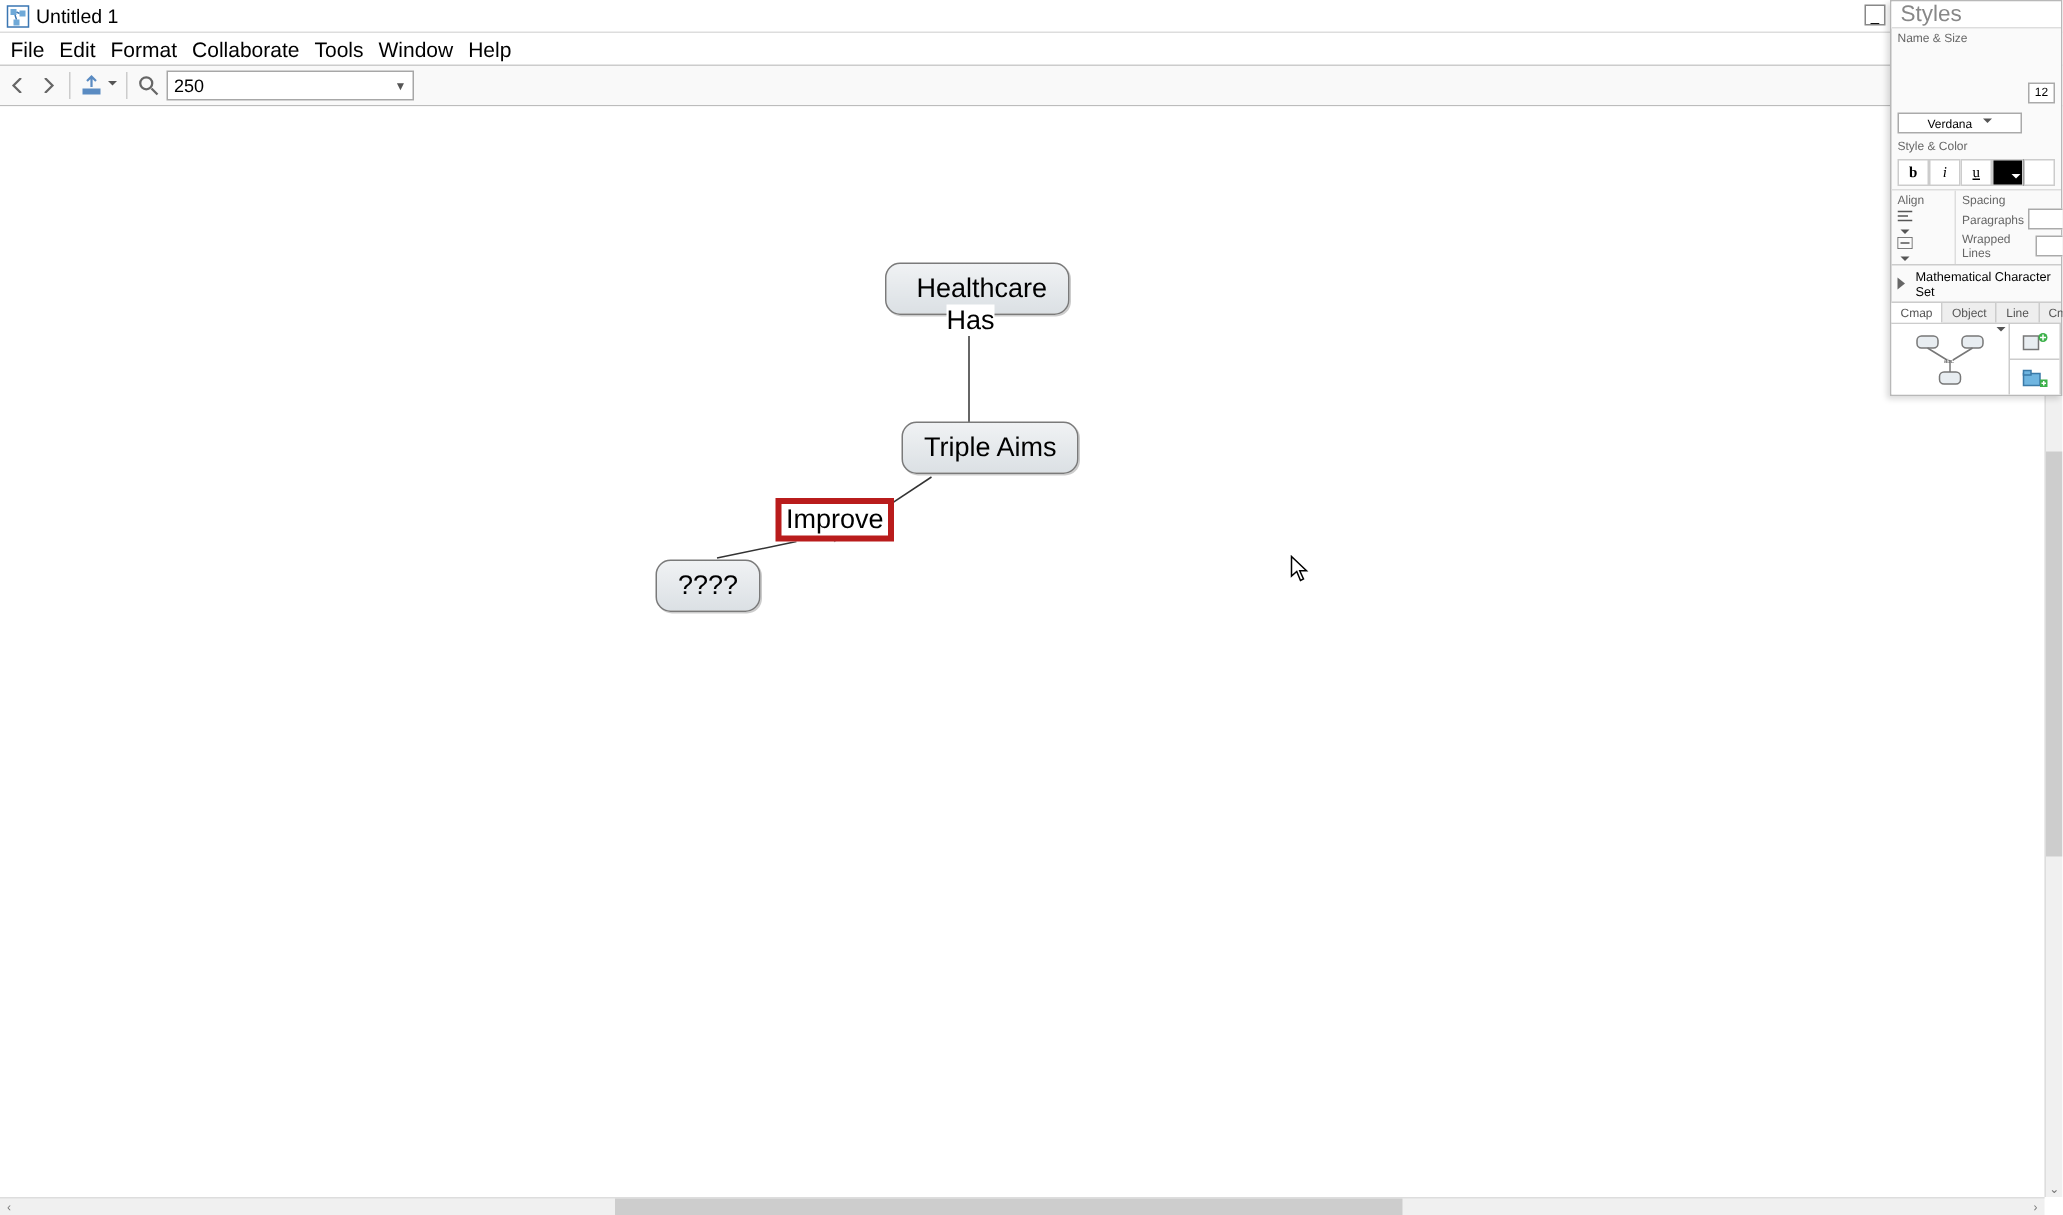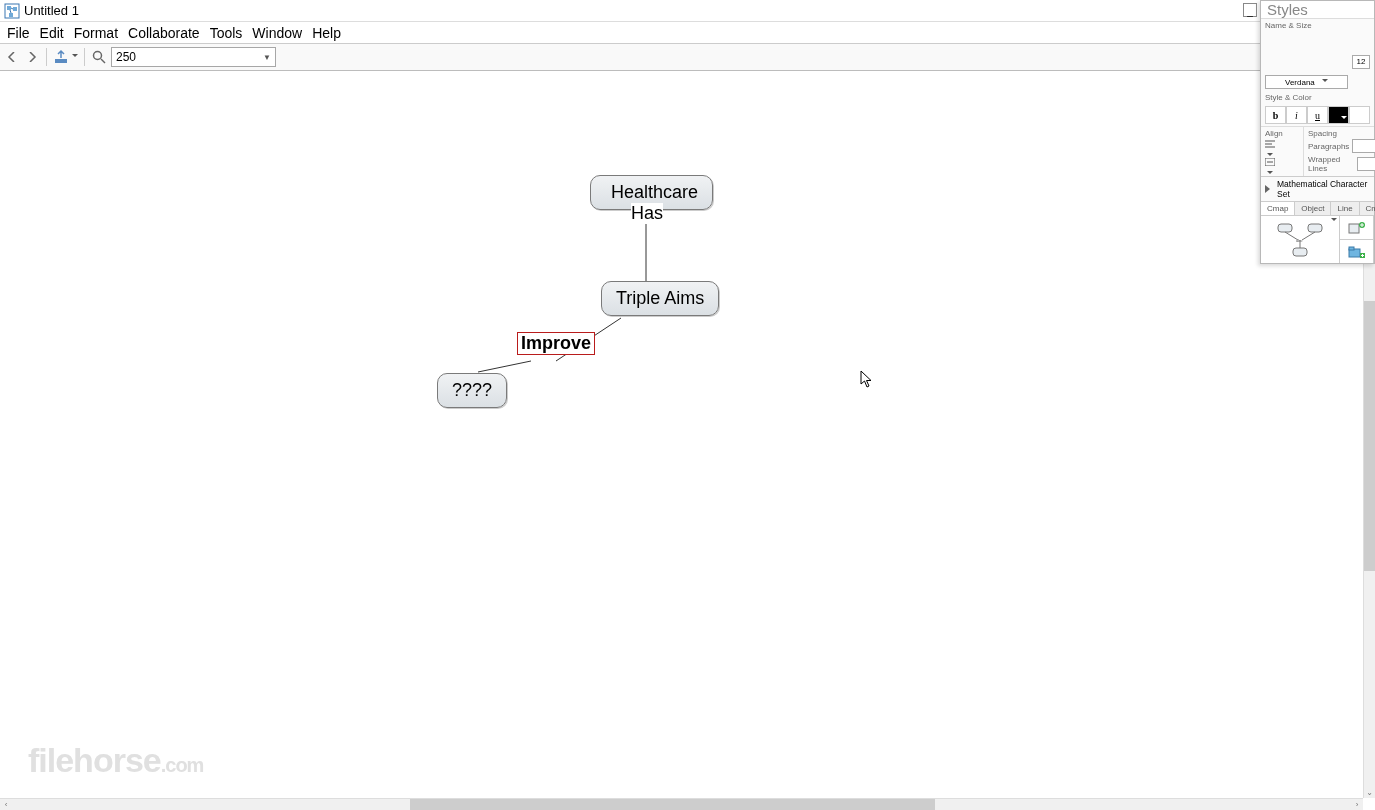--- a/index.html
+++ b/index.html
@@ -134,23 +134,22 @@
     box-shadow: 1px 1px 0 rgba(0,0,0,0.2);
     white-space: nowrap;
   }
   .link-label {
     position:absolute;
     font-size:18px;
     font-family: Verdana, sans-serif;
     background:#fff;
   }
   .link-label.editing {
-    border: 1px solid #b91c1c;
+    border: 4px solid #b91c1c;
     padding: 0 3px;
-    font-weight: bold;
   }
 
   
   svg.conn {
     position:absolute;
     left:0; top:0;
     pointer-events:none;
   }
 
   
@@ -358,24 +357,20 @@
     <div class="concept" style="left:437px; top:302px;">
       <span>????</span>
     </div>
 
     <div class="cursor" style="left:860px; top:299px;">
       <svg viewBox="0 0 14 18" width="14" height="18">
         <path d="M1 1 L1 14 L4.5 11 L7 17 L9 16 L6.5 10.5 L11 10.5 Z" fill="#fff" stroke="#000" stroke-width="1"></path>
       </svg>
     </div>
 
-    <div class="watermark">
-      <span>filehorse</span>
-        <span class="com">.com</span>
-    </div>
 
   </div>
 
   <div class="vscroll">
     <div class="thumb"></div>
     <div class="down-arrow">⌄</div>
   </div>
   <div class="hscroll">
     <div class="left-arrow">‹</div>
     <div class="thumb"></div>

